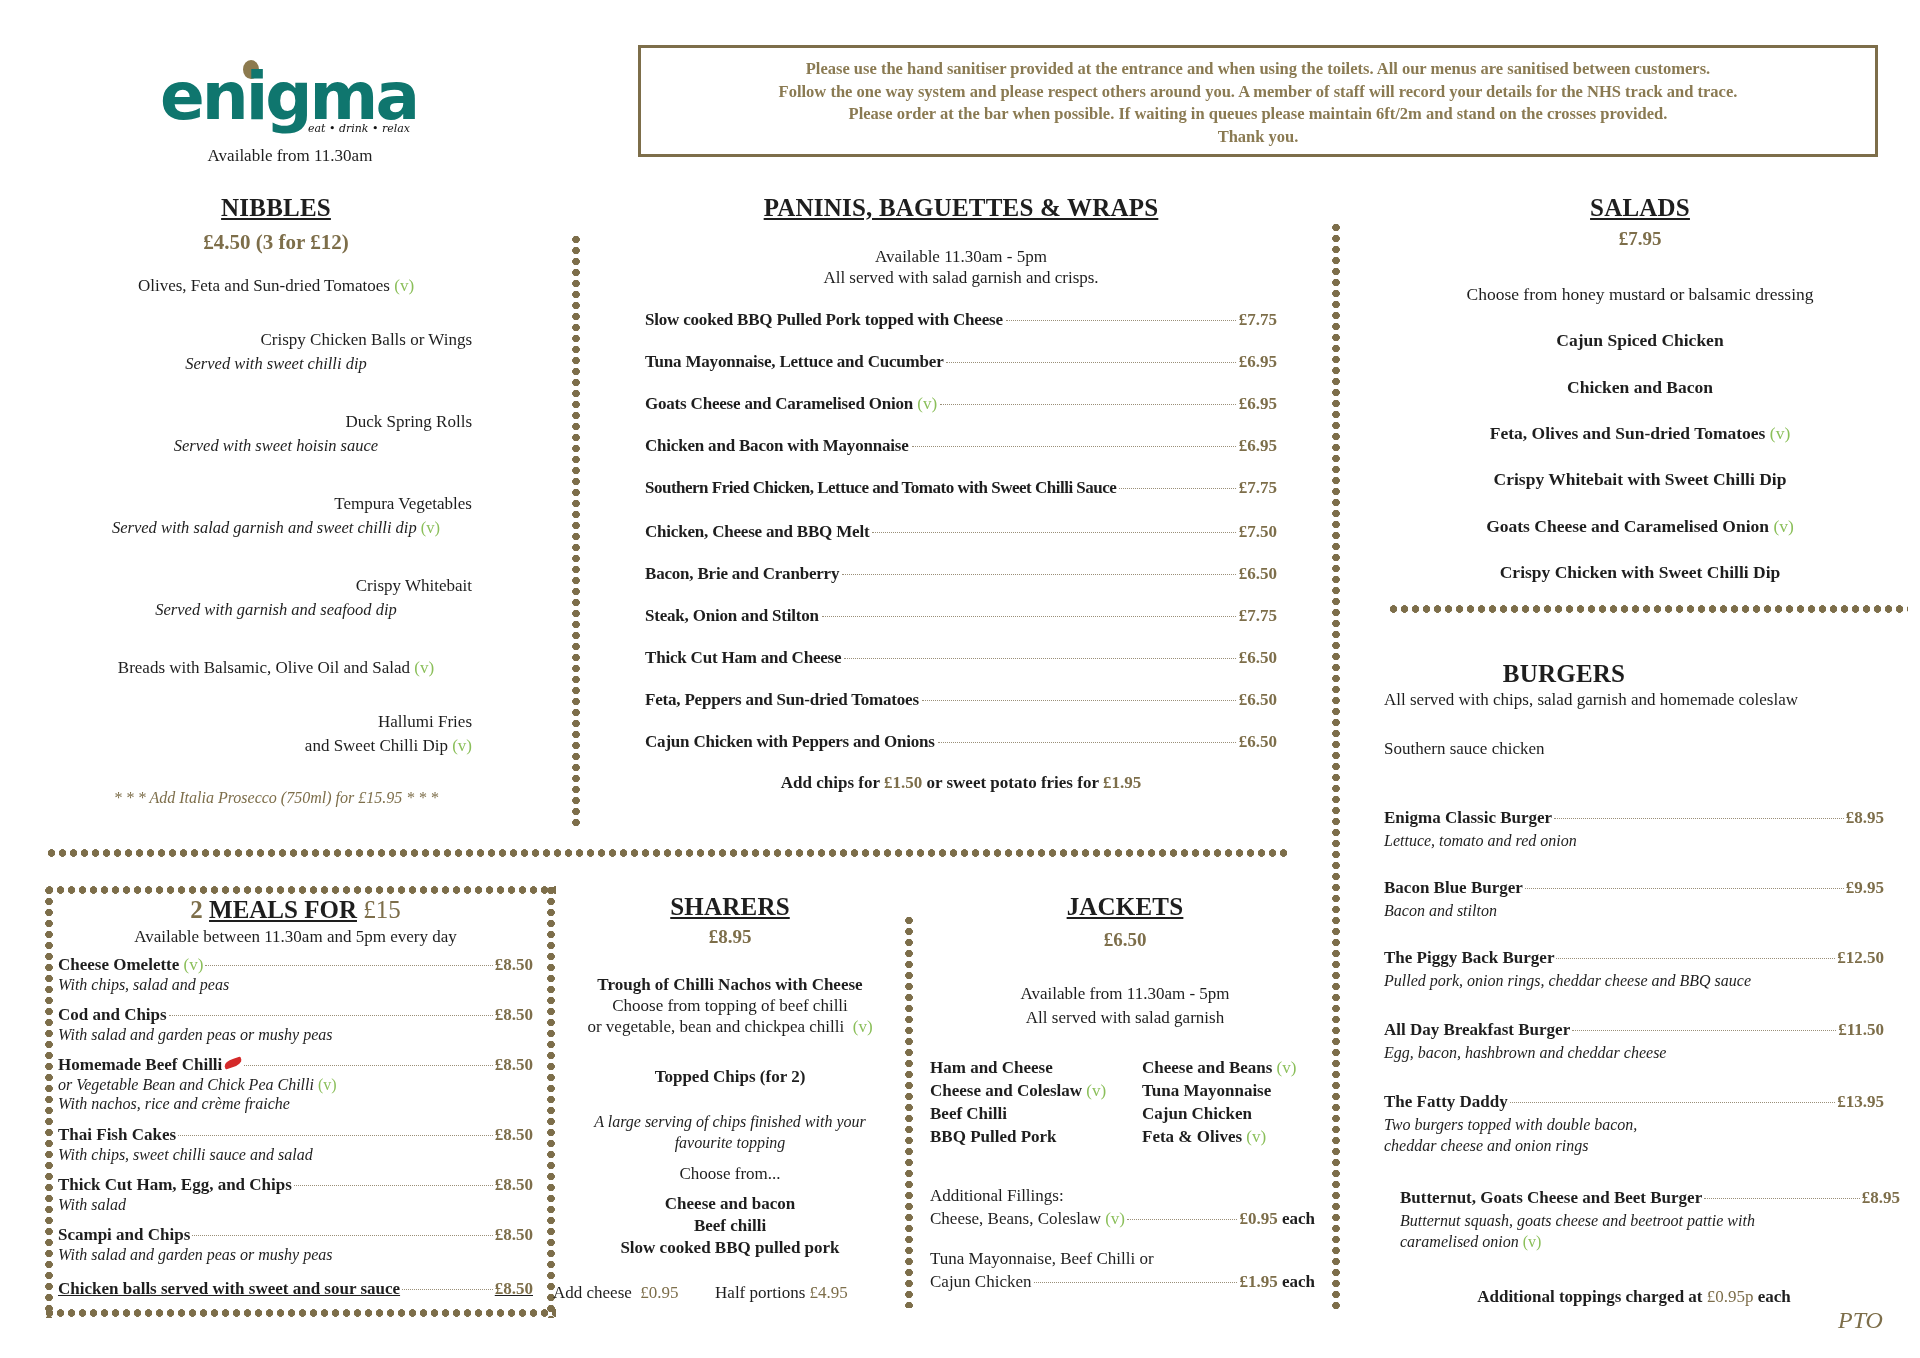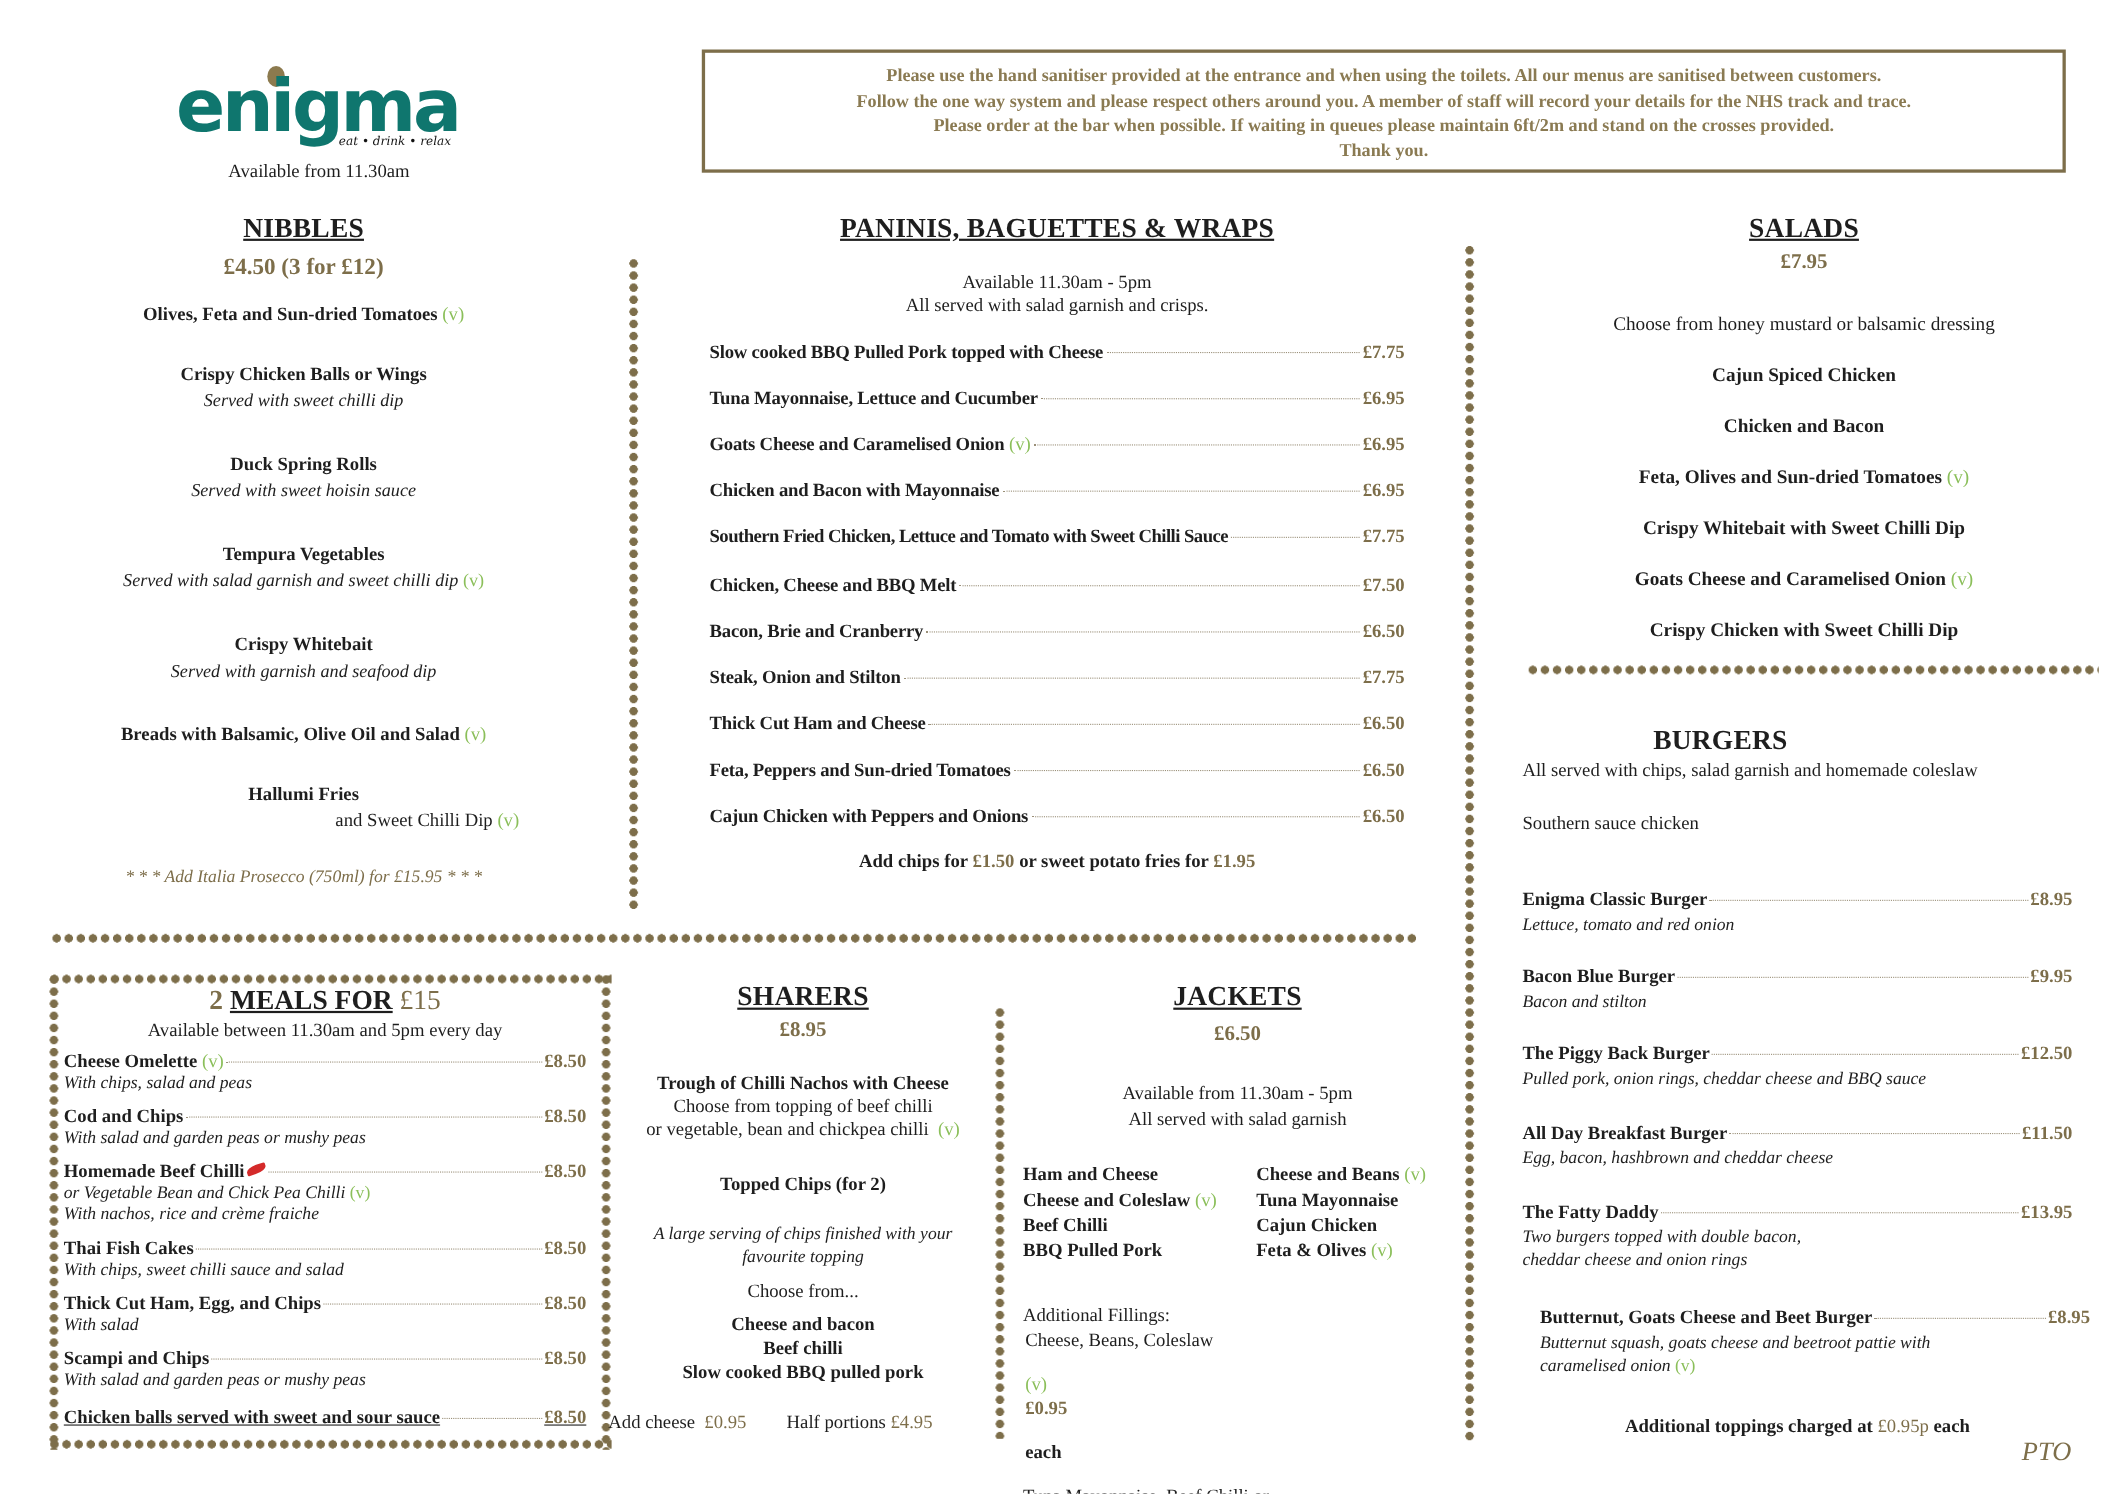--- a/index.html
+++ b/index.html
@@ -27,21 +27,21 @@
                font-size: 66px; letter-spacing: -3px; color: #0f766e; line-height: 1; }
   .logo-dot { position: absolute; left: 83px; top: 0; width: 16px; height: 19px; border-radius: 50%; background: #8c7a4e; }
   .logo-tag { position: absolute; left: 148px; top: 62px; font-family: "DejaVu Serif", serif; font-style: italic; font-size: 11px; color: #111; }
 
   
   .notice { left: 638px; top: 45px; width: 1240px; height: 112px; border: 3px solid #7d6e4a; box-sizing: border-box;
             text-align: center; color: #8a7a52; font-size: 16.5px; font-weight: bold; line-height: 22.5px; padding-top: 10px; }
 
   .nib { left: 80px; width: 392px; text-align: center; }
   .nib .item { position: absolute; left: 0; width: 392px; font-size: 17px; }
-  .nib .item .name { font-weight: bold; }
+  .nib .item .name { font-weight: normal; text-align: right; }
   .nib .item .desc { font-style: italic; font-size: 16.5px; margin-top: 4px; }
 
   .pan-row { position: absolute; left: 645px; width: 632px; font-size: 17px; display: flex; align-items: baseline; white-space: nowrap; }
   .pan-row .n { font-weight: bold; letter-spacing: -0.2px; }
   .pan-row .d { flex: 1; border-bottom: 1.5px dotted #9a8f78; margin: 0 3px; transform: translateY(-4px); }
   .pan-row .p { color: #7d6e4a; font-weight: bold; }
 
   .sal-item { position: absolute; left: 1380px; width: 520px; text-align: center; font-size: 17.5px; font-weight: bold; }
 
   .burger { position: absolute; left: 1384px; width: 500px; font-size: 17px; }
@@ -367,20 +367,20 @@
   <div><span>Cheese and Coleslaw</span> <span class="veg" style="font-weight:normal">(v)</span></div>
   <div><span>Tuna Mayonnaise</span></div>
   <div><span>Beef Chilli</span></div>
   <div><span>Cajun Chicken</span></div>
   <div><span>BBQ Pulled Pork</span></div>
   <div><span>Feta &amp; Olives</span> <span class="veg" style="font-weight:normal">(v)</span></div>
 </div>
 
 <div class="abs" style="left:930px; top:1186px; width:385px; font-size:17px;">
   <div>Additional Fillings:</div>
-  <div class="fill-row" style="margin-top:3px;flex-direction:column;">
+  <div class="fill-row" style="margin-top:3px;">
     <span>Cheese, Beans, Coleslaw</span>&nbsp;<span class="veg">(v)</span><span class="d"></span><span class="gold bold">£0.95</span>&nbsp;<span class="bold">each</span>
   </div>
   <div style="margin-top:20px;">Tuna Mayonnaise, Beef Chilli or</div>
   <div class="fill-row" style="margin-top:3px;">
     <span>Cajun Chicken</span><span class="d"></span><span class="gold bold">£1.95</span>&nbsp;<span class="bold">each</span>
   </div>
 </div>
 
 </body></html>

